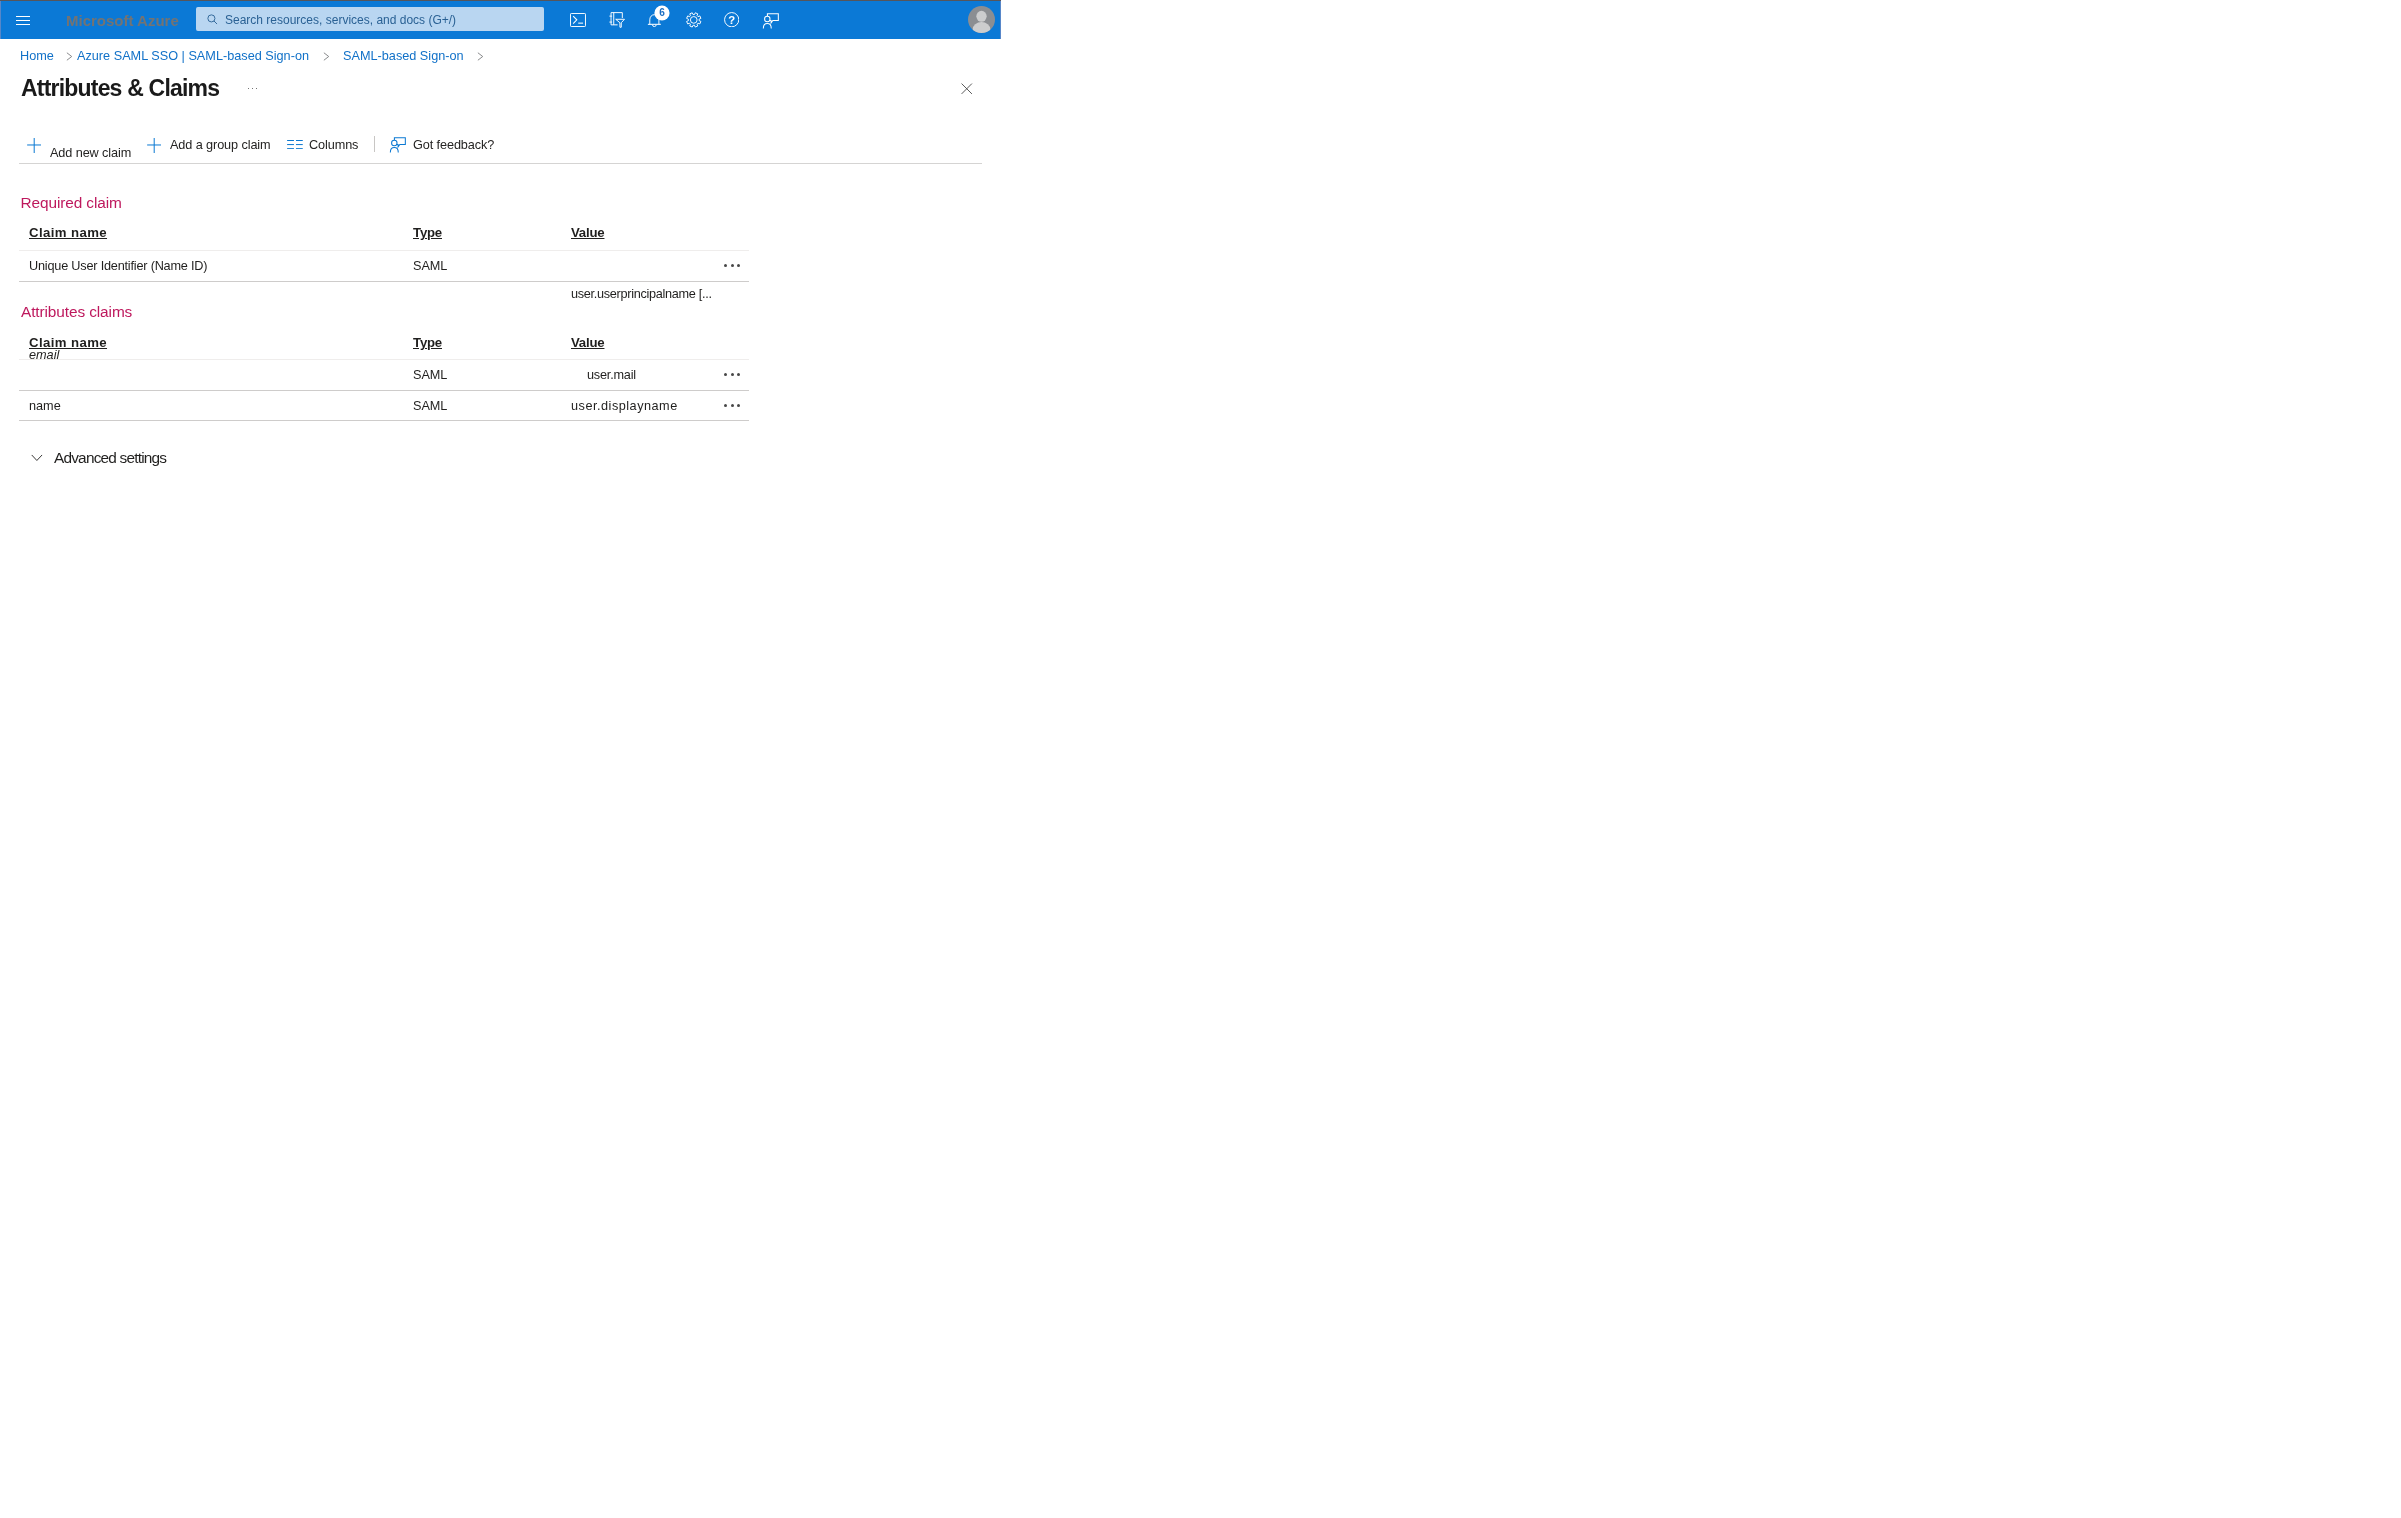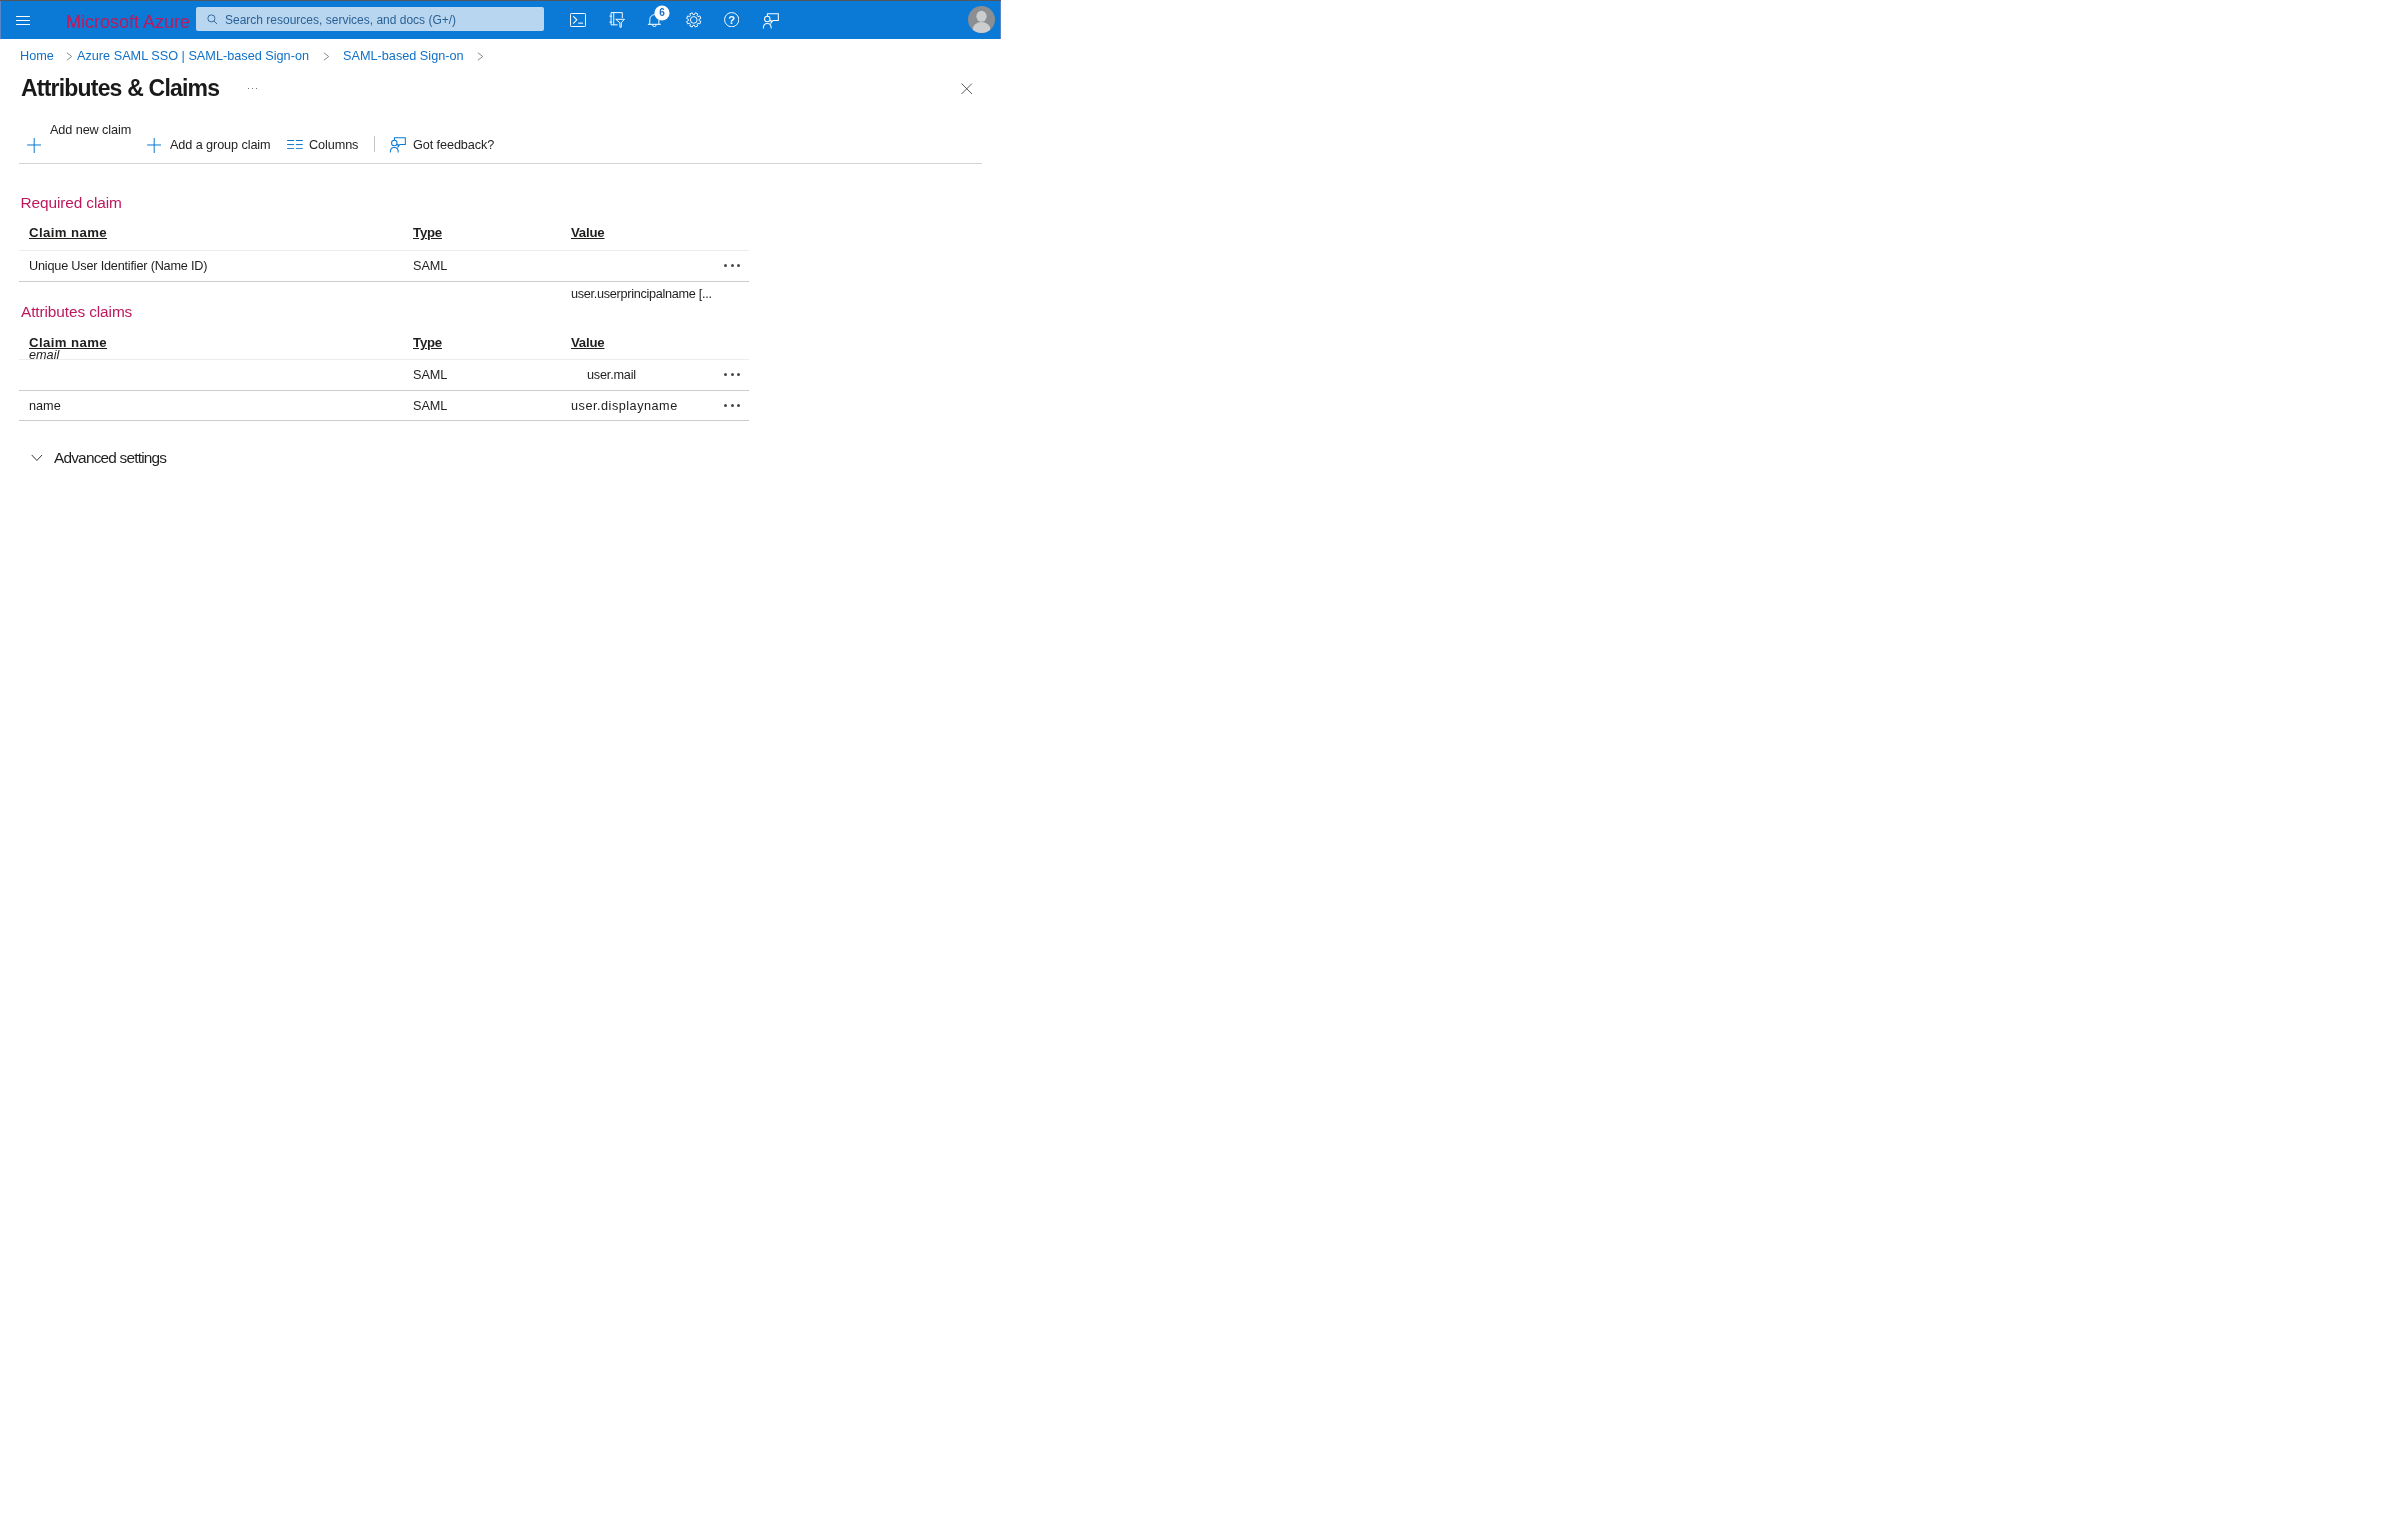--- a/index.html
+++ b/index.html
@@ -7,21 +7,21 @@
         font-family:"Liberation Sans",sans-serif;background:#fff;}
   .abs{position:absolute;}
   .txt{position:absolute;line-height:1;white-space:nowrap;}
   
   #winstrip{left:0;top:0;width:1001px;height:0.7px;background:#56555a;}
   
   #hdr{left:0;top:0.7px;width:1001px;height:38px;background:#0b79d6;}
   #hdrleft{left:0;top:0.7px;width:0.9px;height:38px;background:#5787c9;}
   #hdrright{left:1000px;top:0.7px;width:0.9px;height:38px;background:#5787c9;}
   .bar{position:absolute;background:#fff;}
-  #brand{color:#be185d;font-size:18px;font-weight:400;letter-spacing:0px;}
+  #brand{color:#737373;font-size:15px;font-weight:700;letter-spacing:0px;}
   #sbox{left:196px;top:7.3px;width:348px;height:24px;background:#b9d6f1;border-radius:1.9px;}
   #stext{color:#2a6194;font-size:12px;letter-spacing:0px;}
   
   .bc{color:#1171c8;font-size:12.7px;letter-spacing:0px;text-align:center;}
   
   #title{color:#1a1a1a;font-size:23px;font-weight:700;letter-spacing:-0.8px;}
   .dot{position:absolute;border-radius:50%;background:#474747;}
   
   .tbt{color:#252423;font-size:12.7px;letter-spacing:-0.1px;}
   
@@ -123,21 +123,21 @@
   <div class="dot" style="left:256px;top:88px;width:1.3px;height:1.3px"></div>
   <svg class="abs" style="left:961px;top:83px" width="11.5" height="11.5" viewBox="0 0 24 24">
     <line x1="1.2" y1="1.2" x2="22.8" y2="22.8" stroke="#4a4a4a" stroke-width="1.9"></line>
     <line x1="22.8" y1="1.2" x2="1.2" y2="22.8" stroke="#4a4a4a" stroke-width="1.9"></line>
   </svg>
 
   <svg class="abs" style="left:27px;top:138px" width="14.4" height="15.4" viewBox="0 0 30 32">
     <line x1="15" y1="0" x2="15" y2="32" stroke="#0b79d3" stroke-width="2.1"></line>
     <line x1="0.3" y1="14.5" x2="29.7" y2="14.5" stroke="#0b79d3" stroke-width="2.1"></line>
   </svg>
-  <div class="txt tbt" style="left:50px;top:124px;">Add new claim</div>
+  <div class="txt tbt" style="left:50px;top:147px;">Add new claim</div>
   <svg class="abs" style="left:147px;top:138px" width="14.4" height="15.4" viewBox="0 0 30 32">
     <line x1="15" y1="0" x2="15" y2="32" stroke="#0b79d3" stroke-width="2.1"></line>
     <line x1="0.3" y1="14.5" x2="29.7" y2="14.5" stroke="#0b79d3" stroke-width="2.1"></line>
   </svg>
   <div class="txt tbt" style="left:170px;top:139px;">Add a group claim</div>
   <svg class="abs" style="left:287px;top:140px" width="16" height="9.2" viewBox="0 0 33 19.2">
     <g fill="#0b78d0">
       <rect x="0" y="0" width="14.3" height="2.1"></rect>
         <rect x="18.5" y="0" width="14.2" height="2.1"></rect>
       <rect x="0" y="8.5" width="14.3" height="2.1"></rect>

